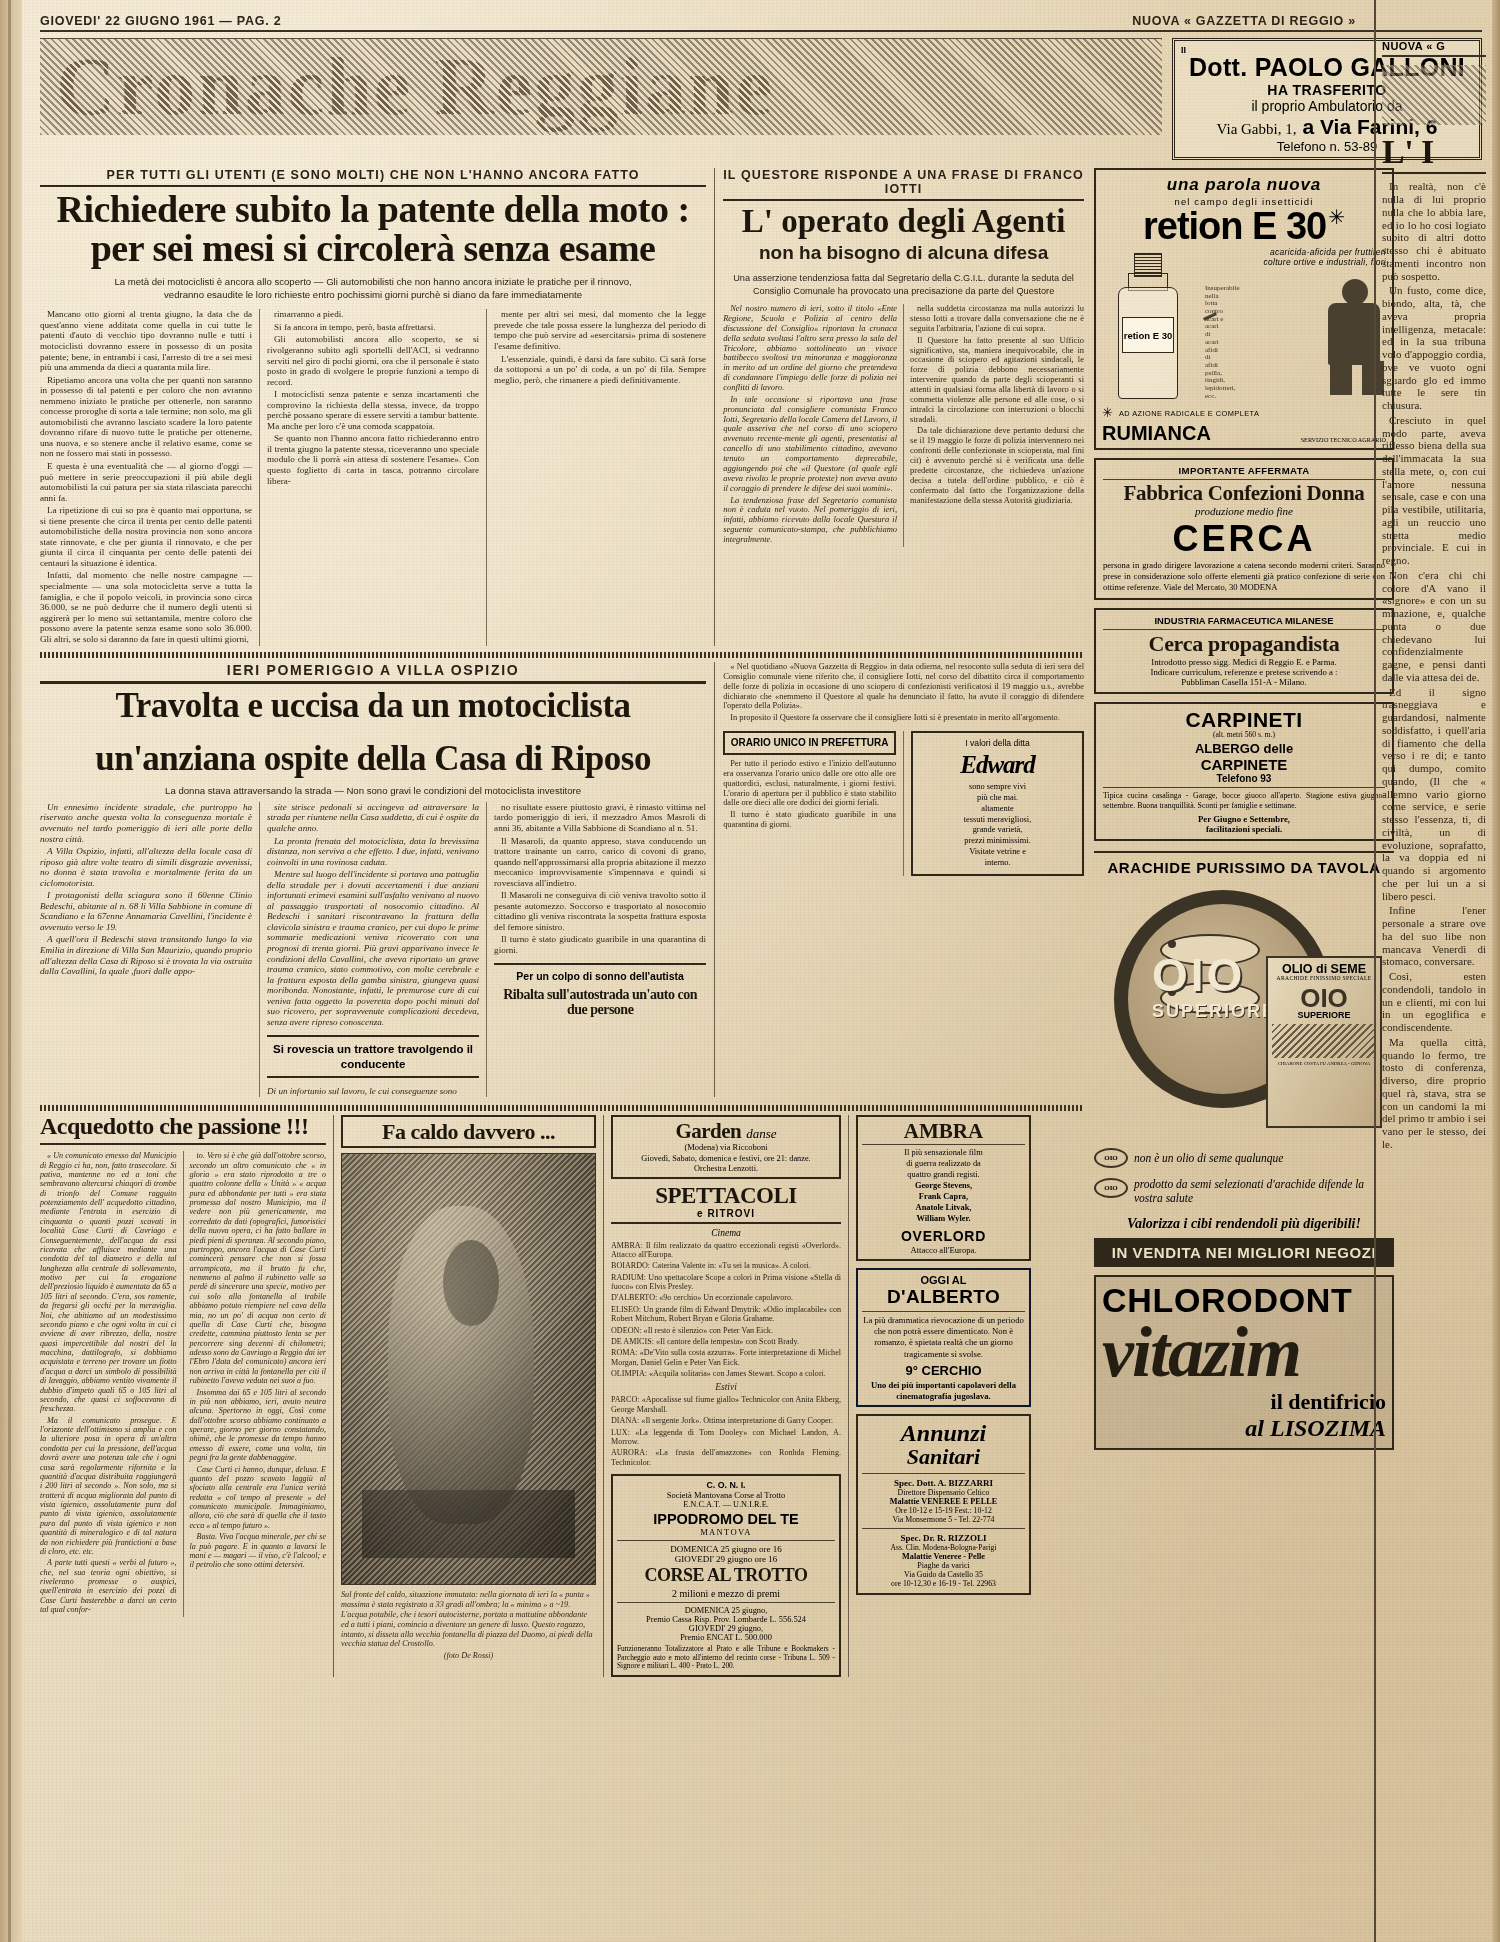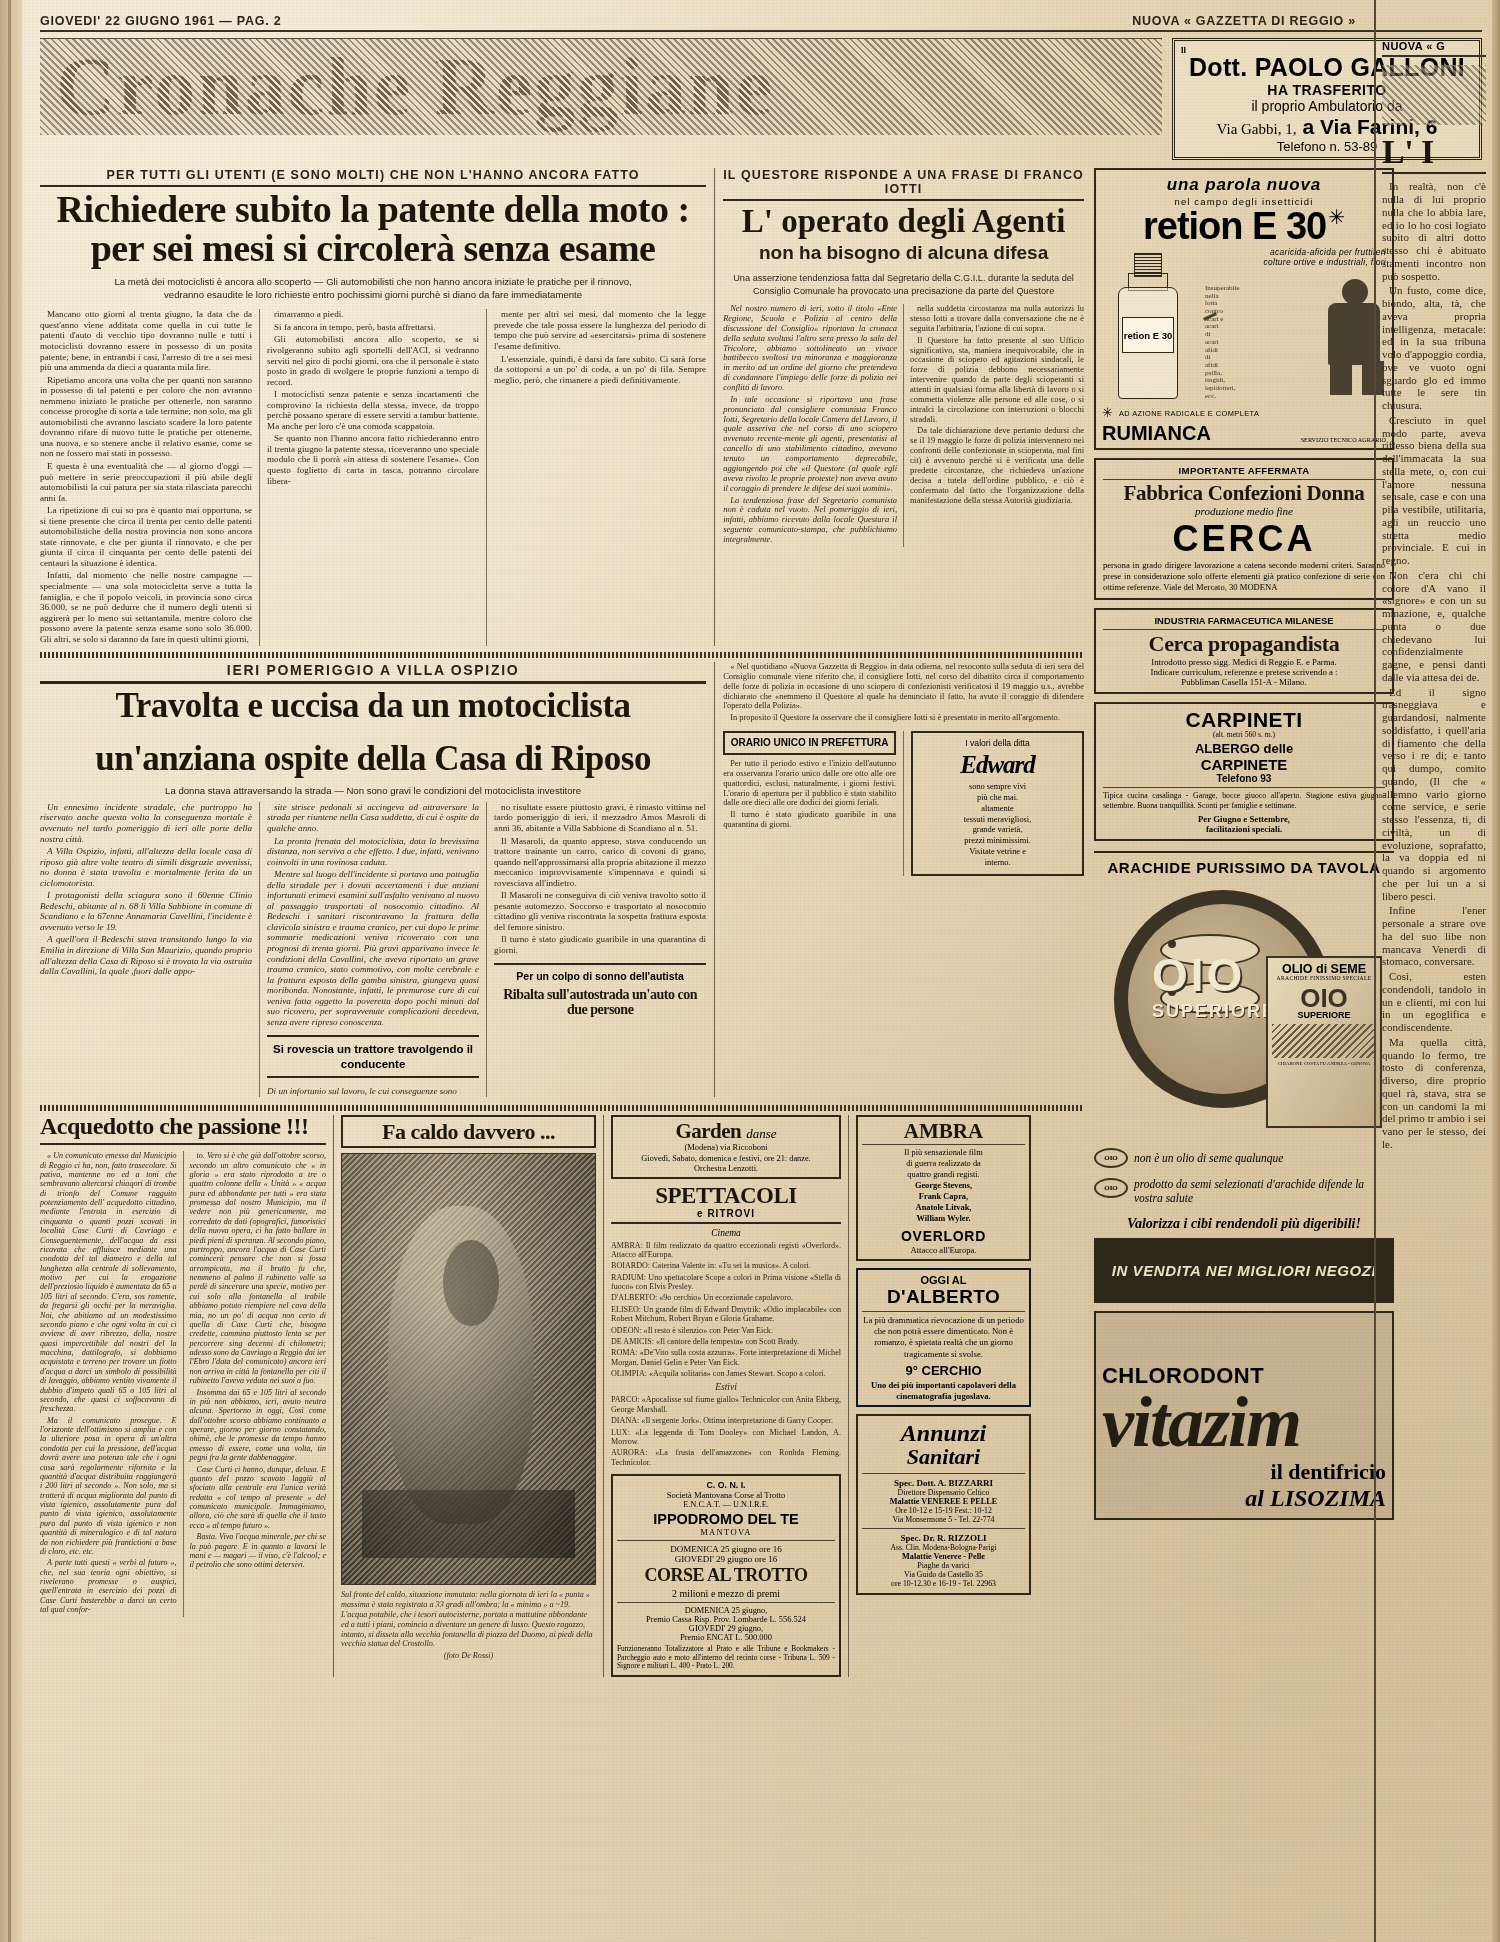--- a/index.html
+++ b/index.html
@@ -514,25 +514,25 @@
             <div class="oval" style="width:30px;height:16px;border:2px solid #3b3326;display:flex;align-items:center;justify-content:center;font-size:7px;font-weight:700;">OIO</div>
             <div style="font-style:italic;font-size:11.5px;">non è un olio di seme qualunque</div>
           </div>
           <div style="position:absolute;left:0;bottom:6px;display:flex;align-items:flex-start;gap:6px;">
             <div class="oval" style="width:30px;height:16px;border:2px solid #3b3326;display:flex;align-items:center;justify-content:center;font-size:7px;font-weight:700;flex:none;">OIO</div>
             <div style="font-style:italic;font-size:11.5px;line-height:1.2;">prodotto da semi selezionati d'arachide difende la vostra salute</div>
           </div>
         </div>
         <div style="text-align:center;font-style:italic;font-weight:700;font-size:14px;margin-top:4px;">Valorizza i cibi rendendoli più digeribili!</div>
         <div style="background:#2f2719;color:#ece0c4;text-align:center;font-family:'Liberation Sans',sans-serif;
-                    font-weight:700;font-size:15px;letter-spacing:.04em;padding:24px 0;margin-top:6px;font-style:italic;">IN VENDITA NEI MIGLIORI NEGOZI</div>
+                    font-weight:700;font-size:15px;letter-spacing:.04em;padding:6px 0;margin-top:6px;">IN VENDITA NEI MIGLIORI NEGOZI</div>
       </div>
 
       <div style="margin-top:8px;border:2px solid #2f2719;padding:6px;background:rgba(70,60,44,.12);">
-        <div class="disp" style="font-size:22px;letter-spacing:.02em;margin-top:46px;">CHLORODONT</div>
+        <div class="disp" style="font-size:34px;letter-spacing:.02em;">CHLORODONT</div>
         <div style="font-family:'Liberation Serif',serif;font-style:italic;font-weight:700;font-size:72px;
                     line-height:.92;letter-spacing:-2px;margin-top:2px;color:#241d12;">vitazim</div>
         <div style="text-align:right;font-family:'Liberation Serif',serif;font-weight:700;font-size:22px;margin-top:4px;">il dentifricio</div>
         <div style="text-align:right;font-family:'Liberation Serif',serif;font-style:italic;font-weight:700;font-size:24px;">al LISOZIMA</div>
       </div>
     </div>
   </div>
 </div>
 
 <div class="nextpage">

